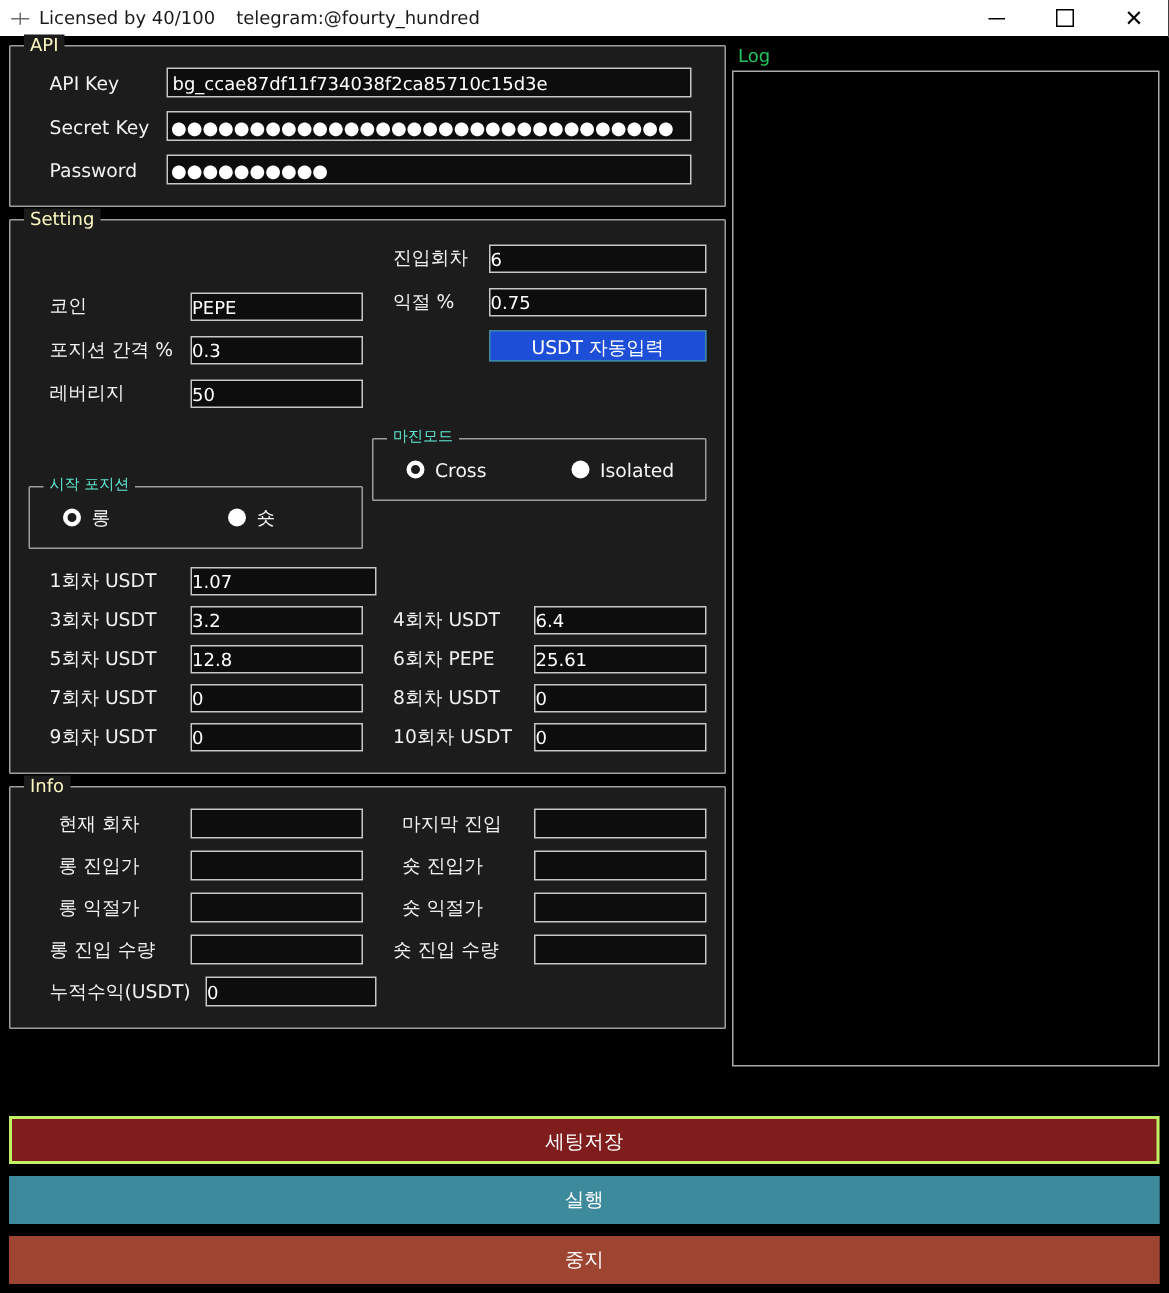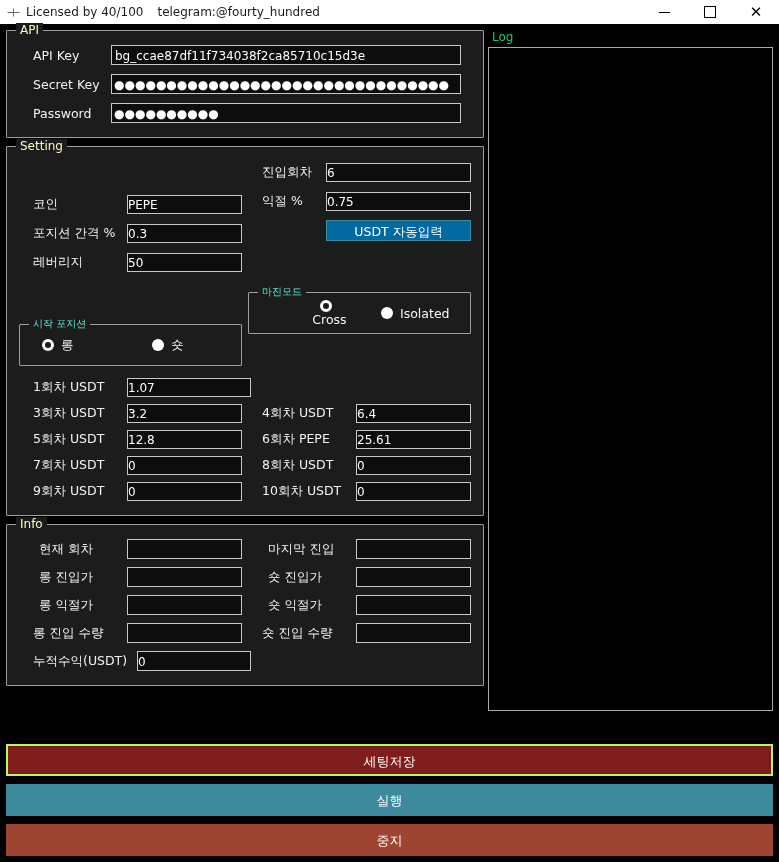--- a/index.html
+++ b/index.html
@@ -129,21 +129,21 @@
   .set-colA { width: 232px; margin-top: 32px; }
   .set-colB { width: 232px; margin-left: 6px; }
 
   .r2 { display:flex; align-items:center; height: 22px; margin-bottom: 7px; }
   .r2 .n { font-size:12.5px; color:#f2f2f2; white-space:nowrap; }
   .r2 .n.w1 { width: 108px; padding-left: 14px; box-sizing:border-box; }
   .r2 .n.w2 { width: 78px; padding-left: 14px; box-sizing:border-box; }
   .r2 .f { flex: 1; }
 
   .teal-btn {
-    background: #0369a1;
+    background: #1d4ed8;
     border: 1px solid #3d8a9c;
     color: #ffffff;
     font-size: 12.5px;
     height: 21px;
     line-height: 21px;
     text-align: center;
     box-sizing: border-box;
     width: 100%;
     cursor: pointer;
   }
@@ -336,21 +336,21 @@
                   <span class="rtxt">숏</span>
                 </div>
               </div>
             </div>
           </div>
 
           <div class="set-colB">
             <div class="subgroup">
               <div class="group-title">마진모드</div>
               <div class="radio-area">
-                <div class="radio-item" style="width:110px;flex-direction:column;">
+                <div class="radio-item" style="width:110px;">
                   <span class="radio on"></span>
                   <span class="rtxt">Cross</span>
                 </div>
                 <div class="radio-item">
                   <span class="radio"></span>
                   <span class="rtxt">Isolated</span>
                 </div>
               </div>
             </div>
           </div>

